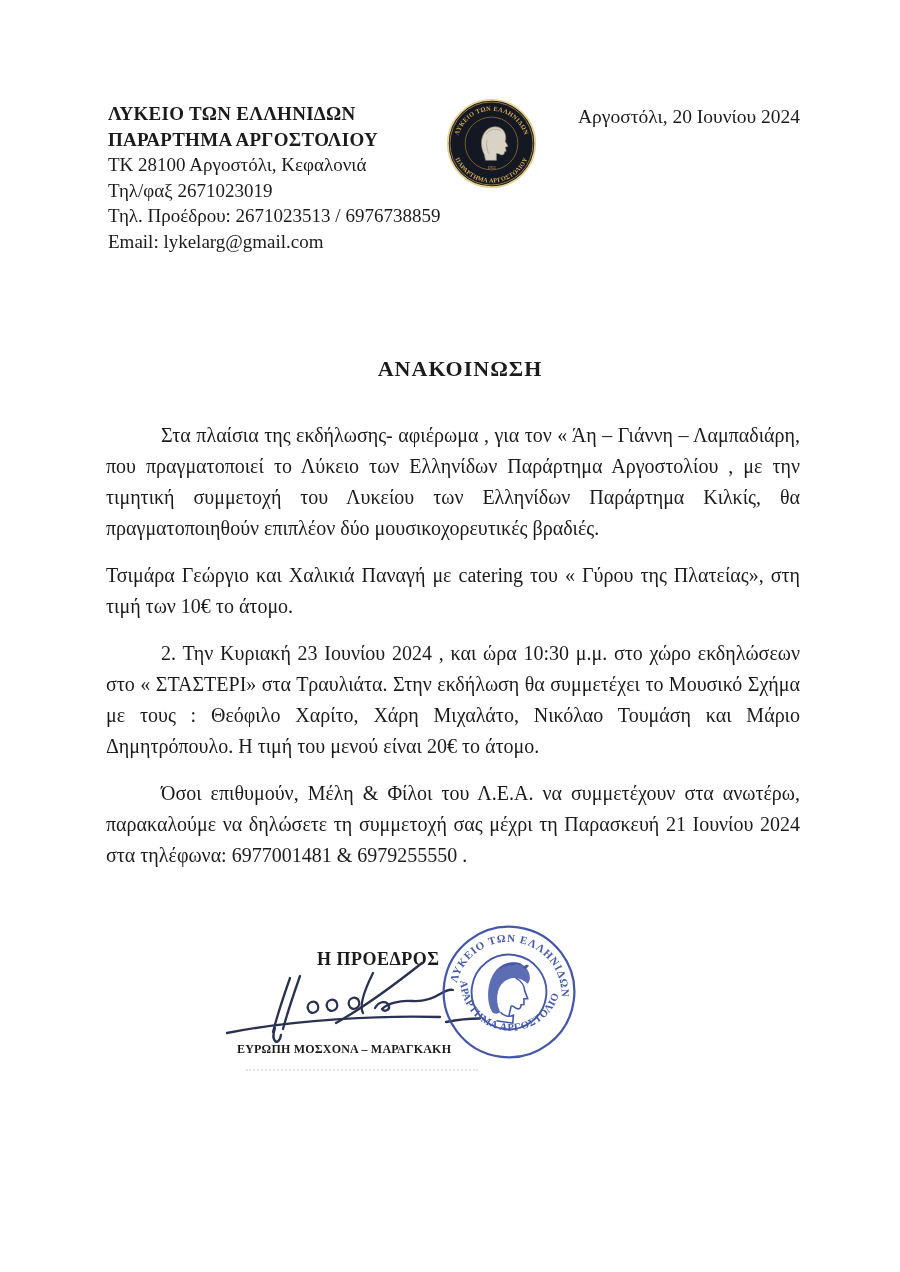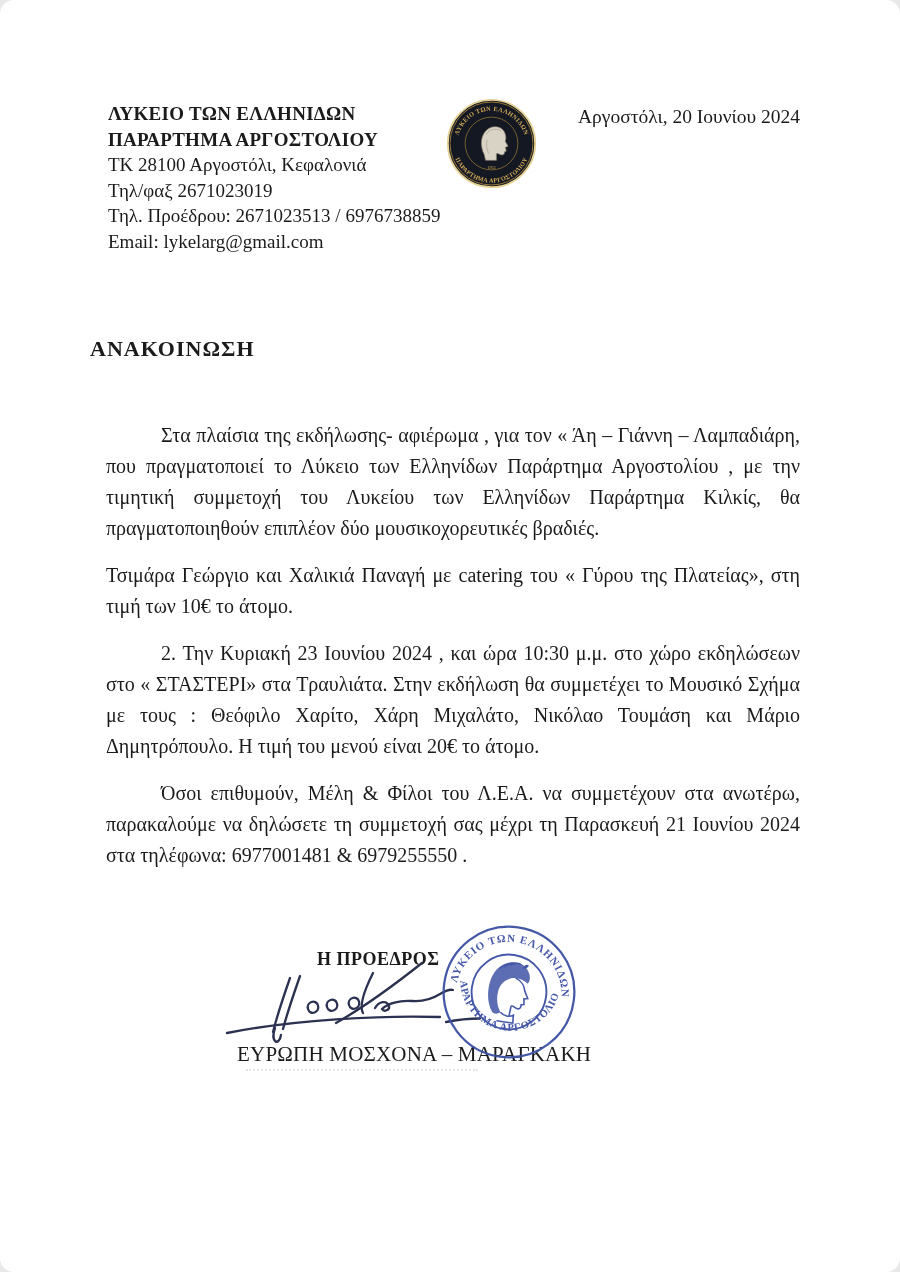--- a/index.html
+++ b/index.html
@@ -5,39 +5,39 @@
   * { margin:0; padding:0; box-sizing:border-box; }
   html,body { background:#e8e8e8; }
   .page {
     position:relative;
     width:900px; height:1272px;
     margin:0 auto;
     background:#ffffff;
     font-family:"Liberation Serif","DejaVu Serif",serif;
     color:#1b1b1b;
     overflow:hidden;
-    border-radius:14px;
   }
   
   .letterhead {
     position:absolute; left:108px; top:101px;
     font-size:19px; line-height:25.5px;
   }
   .letterhead .org { font-weight:bold; letter-spacing:.3px; }
   .doc-date {
     position:absolute; left:578px; top:106px;
     font-size:19.5px; font-weight:normal;
   }
   .emblem {
     position:absolute; left:446px; top:98px;
     width:91px; height:91px;
   }
   
   .title-row {
-    position:absolute; left:90px; top:336px; width:740px;
+    position:absolute; left:90px; top:356px; width:740px;
+    text-align:center;
   }
   .doc-title {
     display:inline-block;
     font-size:22px; font-weight:bold; letter-spacing:1px;
   }
   
   .body-text {
     position:absolute; left:90px; top:404px; width:726px;
     font-size:20px; line-height:31px;
     text-align:justify;
@@ -48,21 +48,21 @@
   .president-title {
     position:absolute; left:317px; top:949px;
     font-size:18px; font-weight:bold; letter-spacing:.5px;
   }
   .autograph {
     position:absolute; left:222px; top:956px;
     width:266px; height:96px;
   }
   .president-name {
     position:absolute; left:237px; top:1042px;
-    font-size:21px; font-weight:normal; letter-spacing:.2px;
+    font-size:12px; font-weight:bold; letter-spacing:.2px;
   }
   .scan-artifact {
     position:absolute; left:246px; top:1069px; width:232px; height:0;
     border-top:2px dotted #cfcfcf; opacity:.55;
   }
   .stamp {
     position:absolute; left:438px; top:921px;
     width:142px; height:142px;
     opacity:.95;
   }

